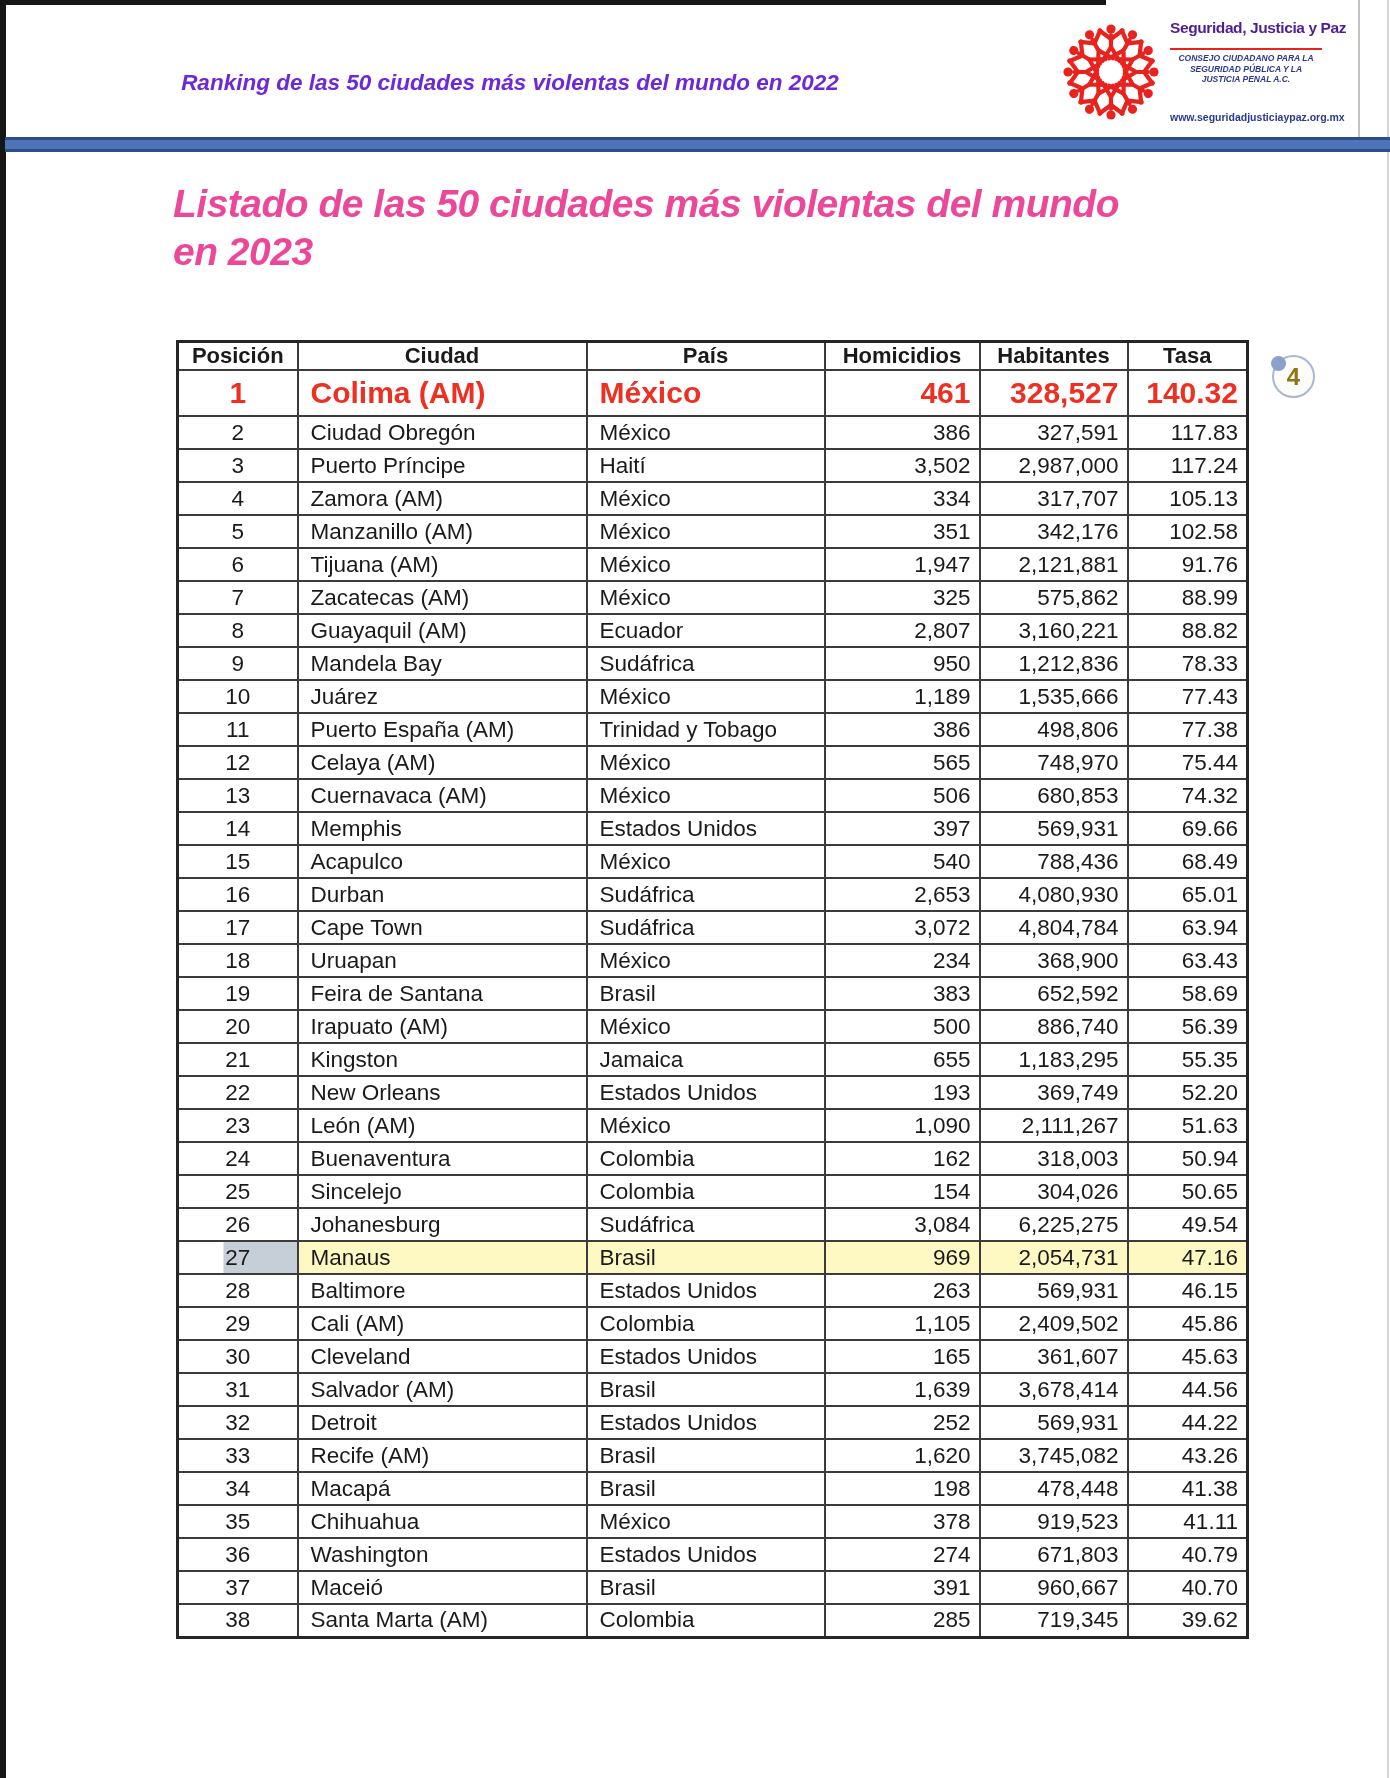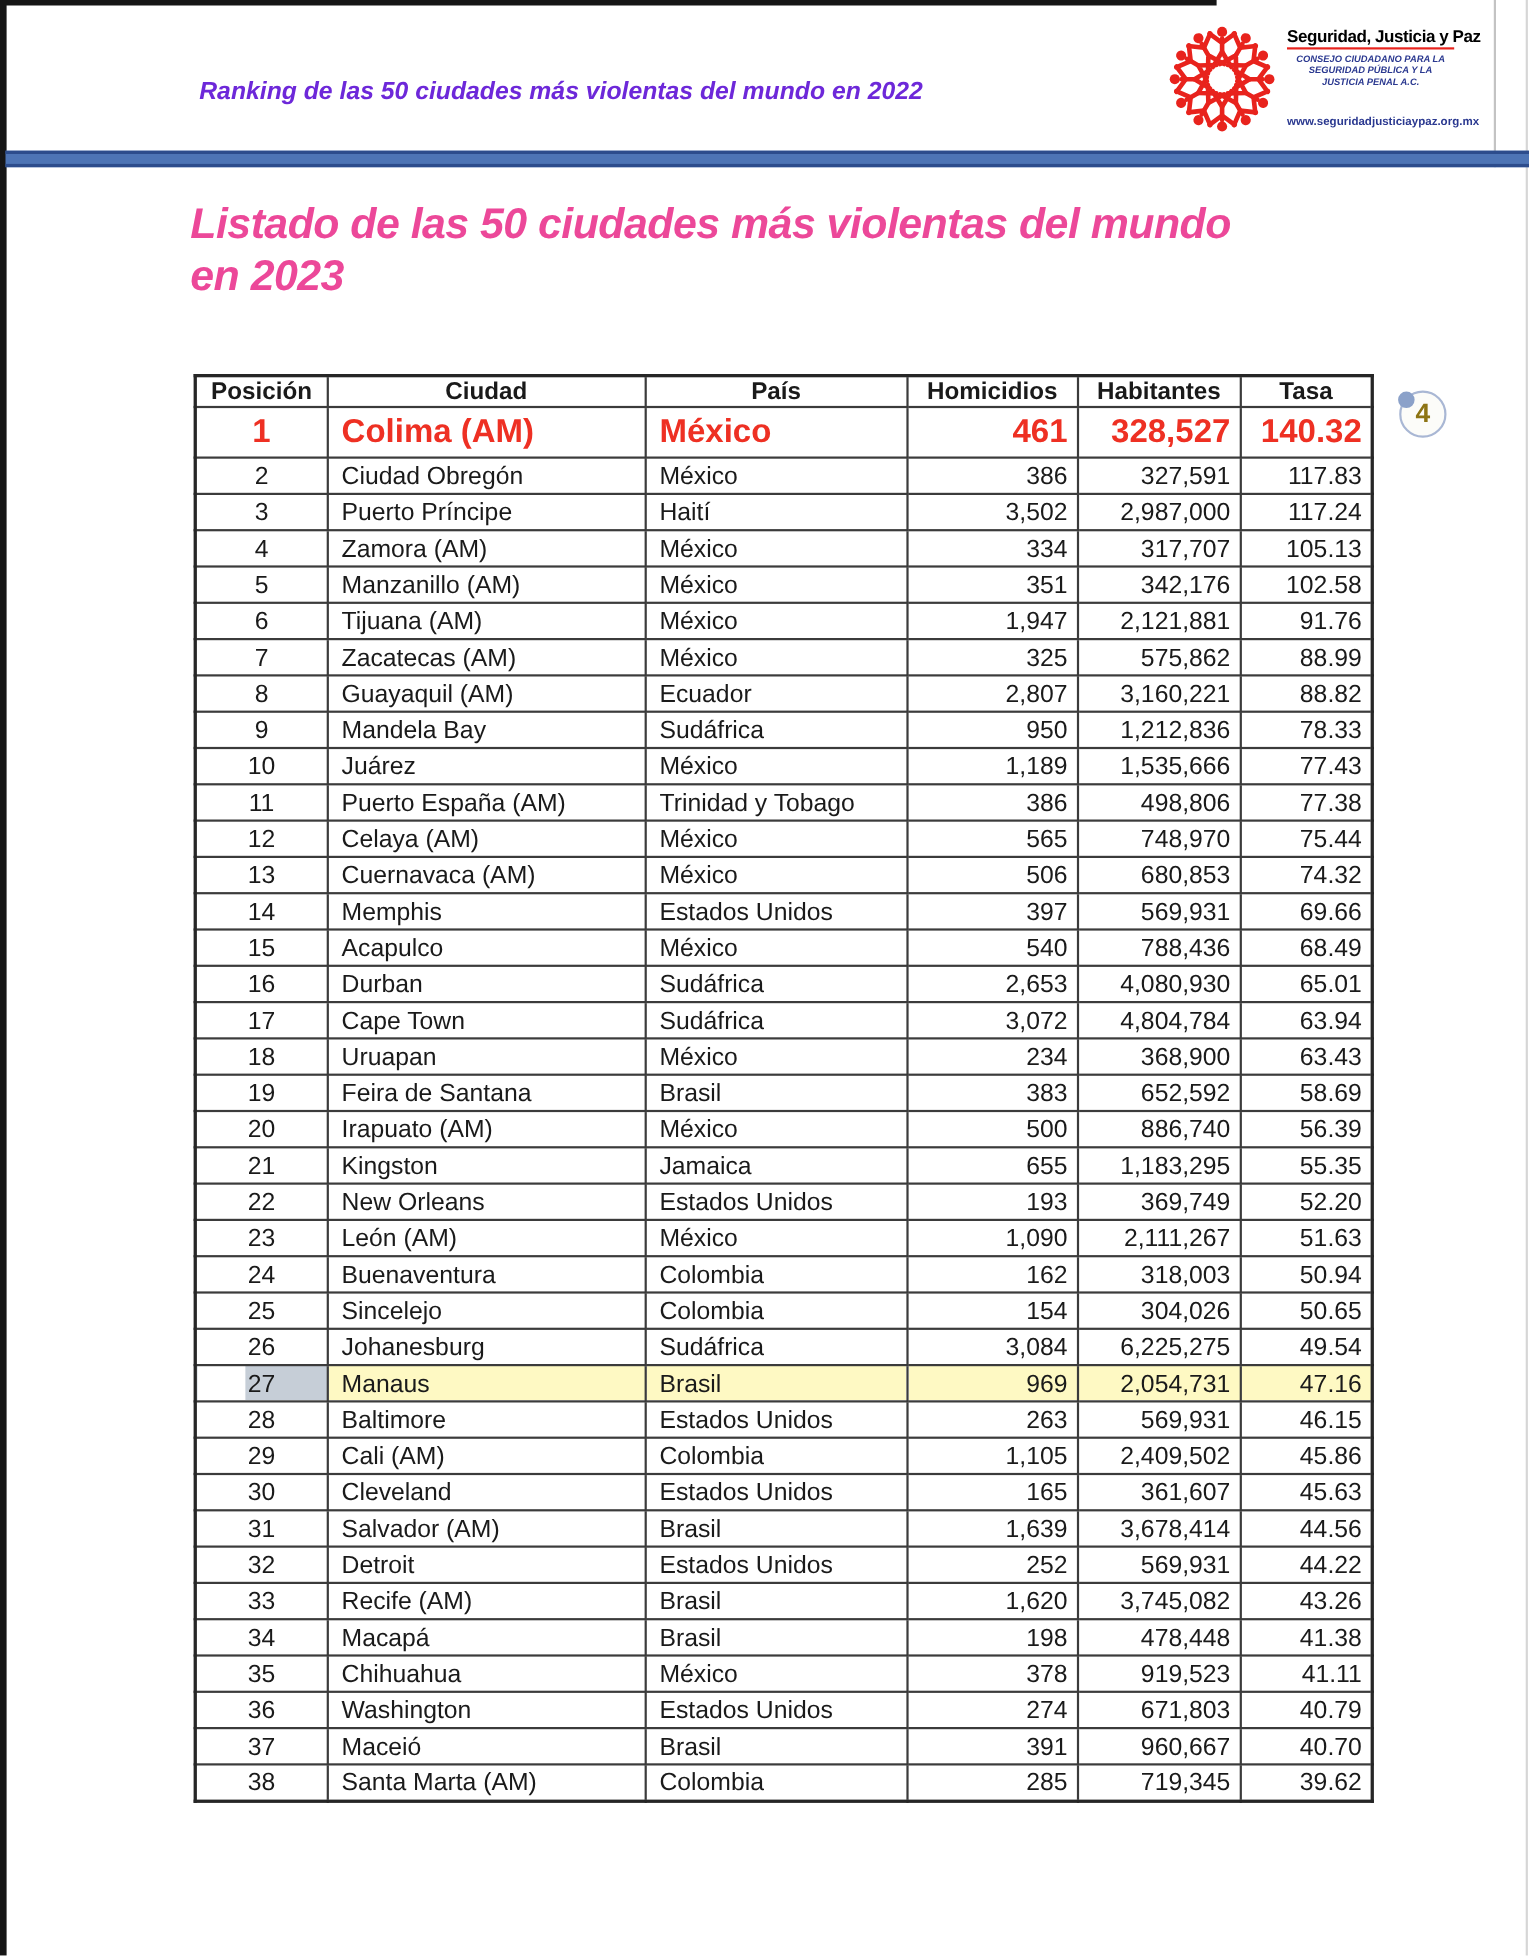--- a/index.html
+++ b/index.html
@@ -16,22 +16,22 @@
   
   .header-title{
     position:absolute;left:170px;top:70px;width:680px;text-align:center;
     font-size:22.5px;font-weight:bold;font-style:italic;color:#6d28d9;white-space:nowrap;
   }
 
   
   .logo{position:absolute;left:1056px;top:12px;width:260px;height:118px;display:flex;align-items:center;}
   .logo-burst{width:110px;height:112px;flex:0 0 auto;}
   .logo-text{margin-left:4px;width:152px;text-align:center;}
-  .logo-name{font-size:15.5px;font-weight:bold;color:#000000;letter-spacing:-0.4px;
-    border-bottom:2px solid #e8231d;padding-bottom:0;white-space:nowrap;}
+  .logo-name{font-size:15.5px;font-weight:bold;color:#4c1d95;letter-spacing:-0.4px;
+    border-bottom:2px solid #e8231d;padding-bottom:11px;white-space:nowrap;}
   .logo-sub{margin-top:3px;font-size:8.5px;font-weight:bold;font-style:italic;color:#2b3990;line-height:1.25;}
   .logo-web{margin-top:26px;font-size:10.5px;font-weight:bold;color:#2b3990;white-space:nowrap;}
 
   
   .blue-bar{position:absolute;left:5px;top:137px;width:1385px;height:9px;background:#4d74b5;
     border-top:3px solid #2c4c8c;border-bottom:3px solid #2c4c8c;}
 
   
   .main-title{
     position:absolute;left:173px;top:180px;width:980px;

